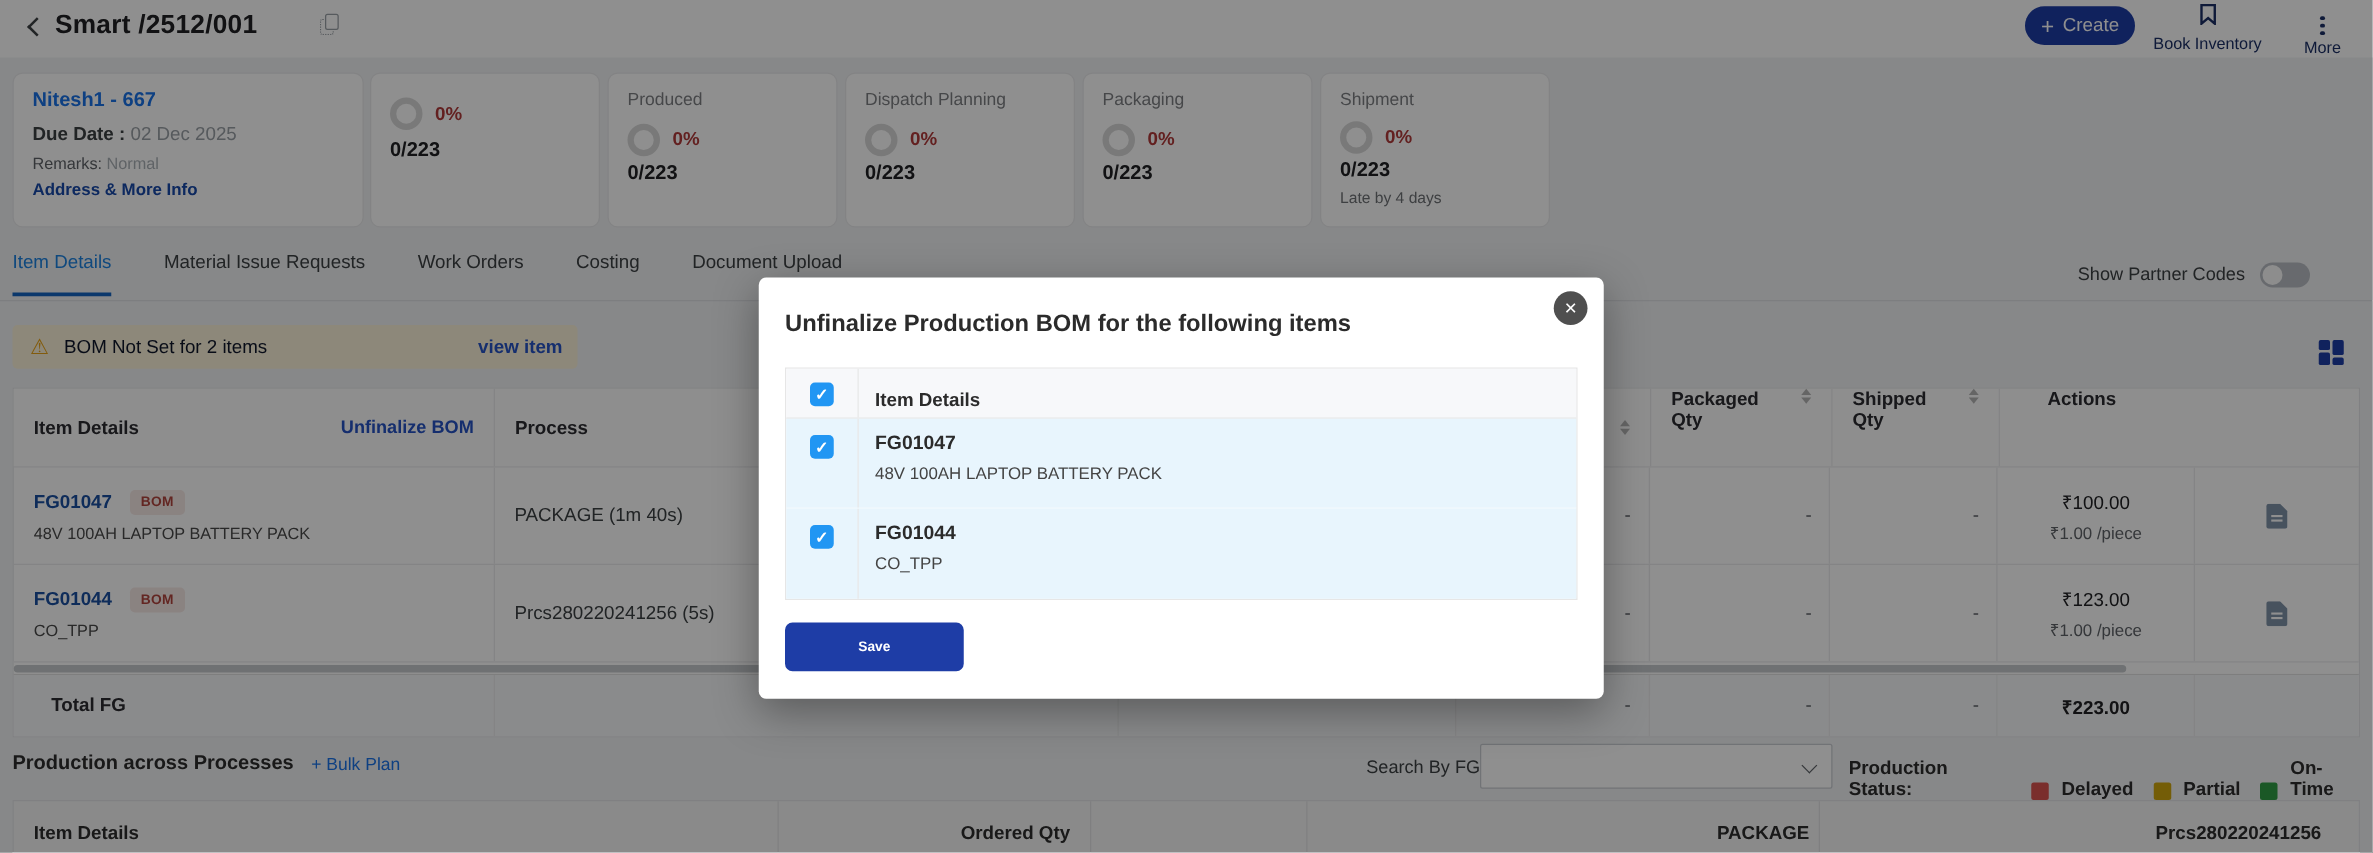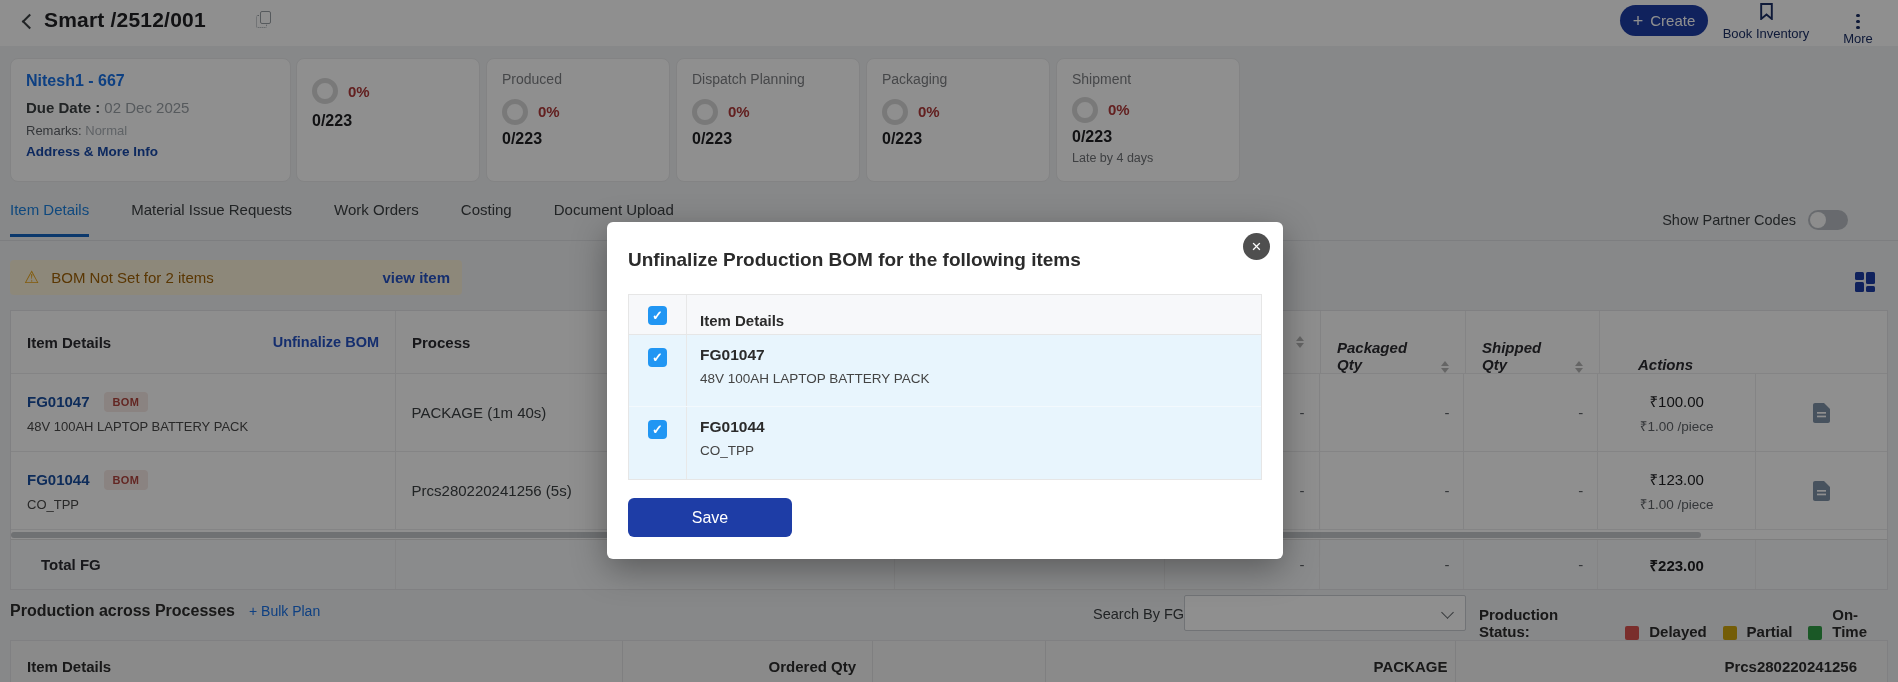--- a/index.html
+++ b/index.html
@@ -47,39 +47,39 @@
   .tab.active { color:#1c82e0; border-bottom:3px solid #1565c0; font-weight:normal; }
   .tabs-divider { position:absolute; left:0; right:0; top:240px; height:1px; background:#dfe1e5; }
   .partner-toggle { position:absolute; top:210px; right:50px; display:flex; align-items:center; gap:12px; }
   .partner-toggle .lbl { font-size:14.5px; color:#3c4043; }
   .toggle { width:40px; height:20px; background:#b9bec4; border-radius:10px; position:relative; cursor:pointer; }
   .toggle::after { content:""; position:absolute; left:2px; top:2px; width:16px; height:16px; border-radius:50%; background:#fbfbfb; }
 
   
   .warn-bar { position:absolute; left:10px; top:260px; width:452px; height:35px; background:#fcf3da; border-radius:4px; display:flex; align-items:center; padding:0 14px; }
   .warn-icon { color:#e8a317; font-size:17px; margin-right:12px; line-height:1; }
-  .warn-text { font-size:15px; color:#a16207; }
+  .warn-text { font-size:15px; color:#0f172a; }
   .warn-link { position:absolute; right:12px; font-size:15px; font-weight:bold; color:#2653c4; cursor:pointer; }
   .grid-icon { position:absolute; right:23px; top:272px; width:20px; height:20px; cursor:pointer; }
   .grid-icon i { position:absolute; background:#1e3da6; border-radius:1.5px; }
   .grid-icon .a { left:0; top:0; width:9px; height:8px; }
   .grid-icon .b { left:11px; top:0; width:9px; height:12px; }
   .grid-icon .c { left:0; top:10px; width:9px; height:10px; }
   .grid-icon .d { left:11px; top:14px; width:9px; height:6px; }
 
   
   .main-table { position:absolute; left:10px; top:310px; width:1878px; background:#fff; border:1px solid #e4e5e8; }
   .trow { display:flex; width:100%; }
   .tcell { border-right:1px solid #ececee; padding:0 16px; display:flex; flex-direction:column; justify-content:center; }
   .tcell:last-child { border-right:none; }
   .c-item { width:385px; } .c-proc { width:500px; } .c-h1 { width:270px; } .c-h2 { width:155px; }
   .c-pack { width:145px; } .c-ship { width:134px; } .c-sell { width:158px; } .c-act { width:131px; }
   .thead { height:62px; background:#fdfdfd; }
   .thead .tcell { font-size:15px; font-weight:bold; color:#2b2b30; }
-  .th-flex { flex-direction:row !important; align-items:flex-end; justify-content:center; gap:6px;font-style:italic; }
+  .th-flex { flex-direction:row !important; align-items:flex-start; justify-content:center; gap:6px; }
   .th-item { flex-direction:row !important; align-items:center; justify-content:space-between; }
   .unfin-link { font-size:14.5px; font-weight:bold; color:#2653c4; cursor:pointer; }
   .sort { display:inline-flex; flex-direction:column; gap:2px; cursor:pointer; }
   .sort i { width:0; height:0; border-left:4px solid transparent; border-right:4px solid transparent; }
   .sort .up { border-bottom:5px solid #b5b5b5; }
   .sort .dn { border-top:5px solid #b5b5b5; }
   .th-end { flex-direction:row !important; align-items:center; justify-content:flex-end; }
   .tbody-row { height:78px; border-top:1px solid #ececee; }
   .fg-line { display:flex; align-items:center; gap:14px; }
   .fg-code { font-size:15px; font-weight:bold; color:#1a4fa0; cursor:pointer; }
@@ -129,21 +129,21 @@
   .mrow-head { height:40px; background:#f7f8fa; border-bottom:1px solid #e6e6e6; }
   .mrow-head .m-cb-cell { padding-top:11px; }
   .mrow-head .m-txt { display:flex; align-items:center; font-size:15px; font-weight:bold; color:#2b2b2b; padding-left:13px; }
   .mrow-item { height:72px; background:#e8f5fd; border-bottom:1px solid #f3f9fd; }
   .mrow-item:last-child { border-bottom:none; }
   .mrow-item .m-cb-cell { padding-top:13px; }
   .m-txt { flex:1; padding:11px 0 0 13px; }
   .m-code { font-size:15.5px; font-weight:bold; color:#2b2b2b; }
   .m-desc { font-size:13.5px; color:#444; margin-top:7px; }
   .cb { width:19px; height:19px; background:#2196f3; border-radius:4px; color:#fff; font-size:13px; font-weight:bold; display:flex; align-items:center; justify-content:center; cursor:pointer; }
-  .save-btn { position:absolute; left:21px; top:276px; width:164px; height:39px; background:#1e3da6; border-radius:6px; color:#fff; font-size:16px; font-weight:normal; display:flex; align-items:center; justify-content:center; cursor:pointer; }
+  .save-btn { position:absolute; left:21px; top:276px; width:143px; height:39px; background:#1e3da6; border-radius:6px; color:#fff; font-size:11px; font-weight:bold; display:flex; align-items:center; justify-content:center; cursor:pointer; }
 </style>
 </head>
 <body>
 
 <div class="page">
 
   <div class="topbar">
     <div class="back-btn"></div>
     <div class="page-title">Smart /2512/001</div>
     <div class="copy-icon">

